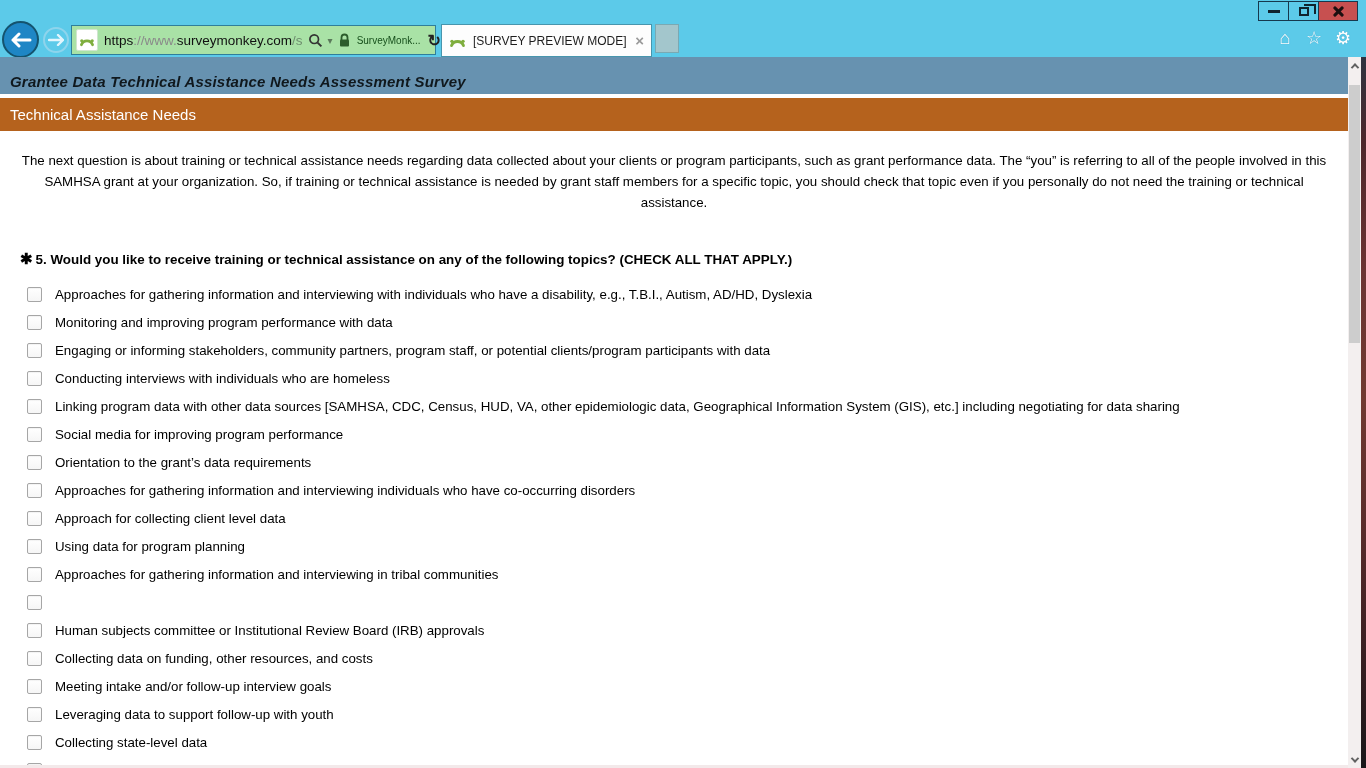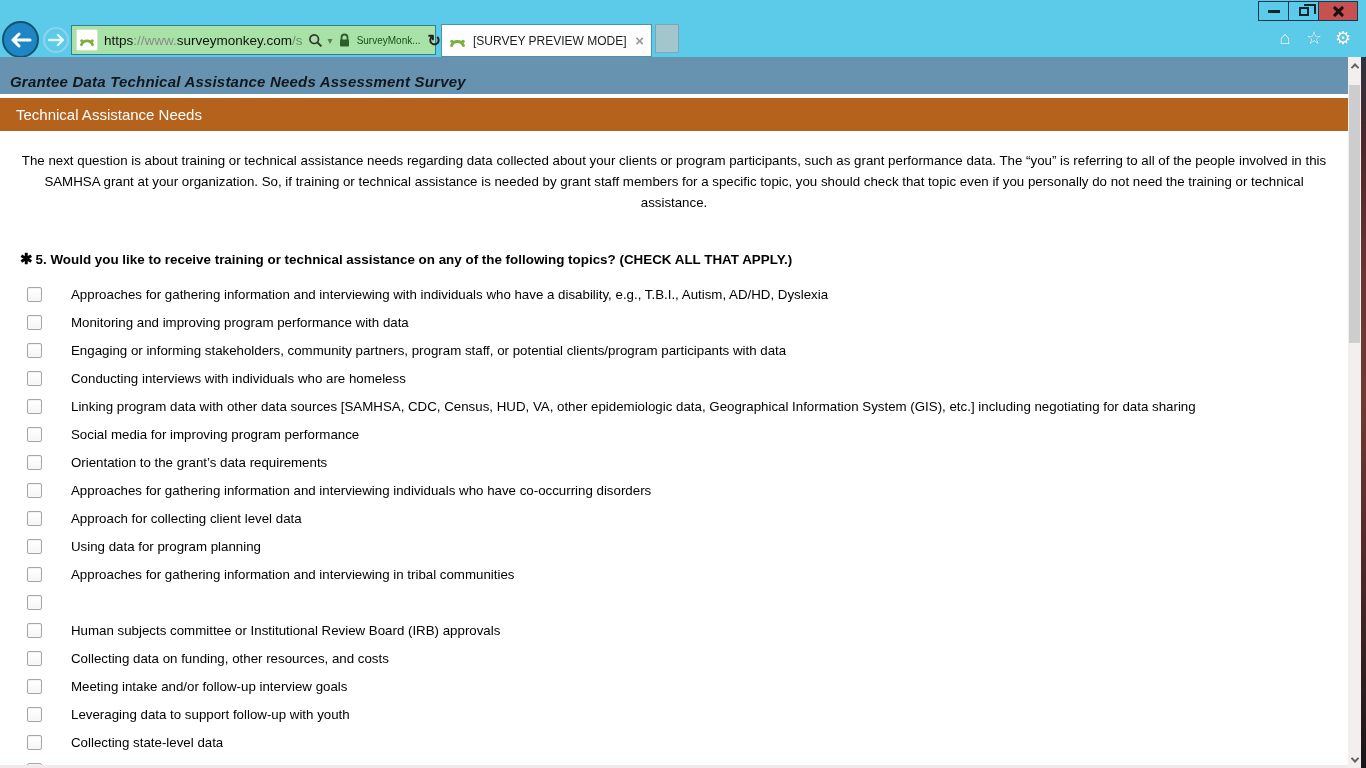--- a/index.html
+++ b/index.html
@@ -46,31 +46,31 @@
 
   .chrome-icons { position:absolute; top:27px; right:13px; display:flex; gap:9px; }
   .chrome-ic { color:#fff; font-size:18px; line-height:22px; width:20px; text-align:center; text-shadow:0 0 1px #3a9cc0; }
 
   
   .page { position:absolute; top:57px; left:0; width:1348px; height:711px; background:#fff; }
 
   .survey-title-bar { height:37px; background:#6792b0; display:flex; align-items:center; padding-left:10px; }
   .survey-title { font-size:15px; font-weight:bold; font-style:italic; color:#10181d; letter-spacing:0.2px;margin-top:12px; }
   .bar-gap { height:4px; background:#fff; }
-  .section-bar { height:33px; background:#b5621d; display:flex; align-items:center; padding-left:16px; }
+  .section-bar { height:33px; background:#b5621d; display:flex; align-items:center; padding-left:10px; }
   .section-title { font-size:15px; color:#fff; }
 
   .content { padding:19px 20px 0 20px; }
   .intro { font-size:13.3px; line-height:21px; color:#000; max-width:1312px;text-align:center; }
 
   .question { margin-top:37px; font-size:13.4px; font-weight:bold; color:#000; display:flex; align-items:baseline; }
   .req-marker { font-size:15px; margin-right:3px; }
 
   .options { margin-top:12px; }
-  .opt { display:flex; align-items:center; height:28px; padding-left:7px; cursor:default;gap:16px; }
+  .opt { display:flex; align-items:center; height:28px; padding-left:7px; cursor:default; }
   .cb { width:15px; height:15px; border:1px solid #a6a6a6; border-radius:2px; background:linear-gradient(#ffffff,#f6f6f6); box-shadow:inset 0 1px 1px rgba(0,0,0,0.05); flex:0 0 auto; }
   .opt-label { font-size:13.3px; color:#000; margin-left:13px; white-space:nowrap; }
 
   .bottom-strip { position:absolute; bottom:0; left:0; width:1348px; height:3px; background:#f3e9ea; }
 
   
   .scrollbar { position:absolute; top:57px; left:1348px; width:13px; height:711px; background:#f3efef; }
   .sb-btn { position:absolute; left:0; width:13px; height:17px; display:flex; align-items:center; justify-content:center; }
   .sb-up { top:0; } .sb-down { bottom:0; }
   .chev { width:6px; height:6px; border-left:2px solid #606060; border-top:2px solid #606060; }

